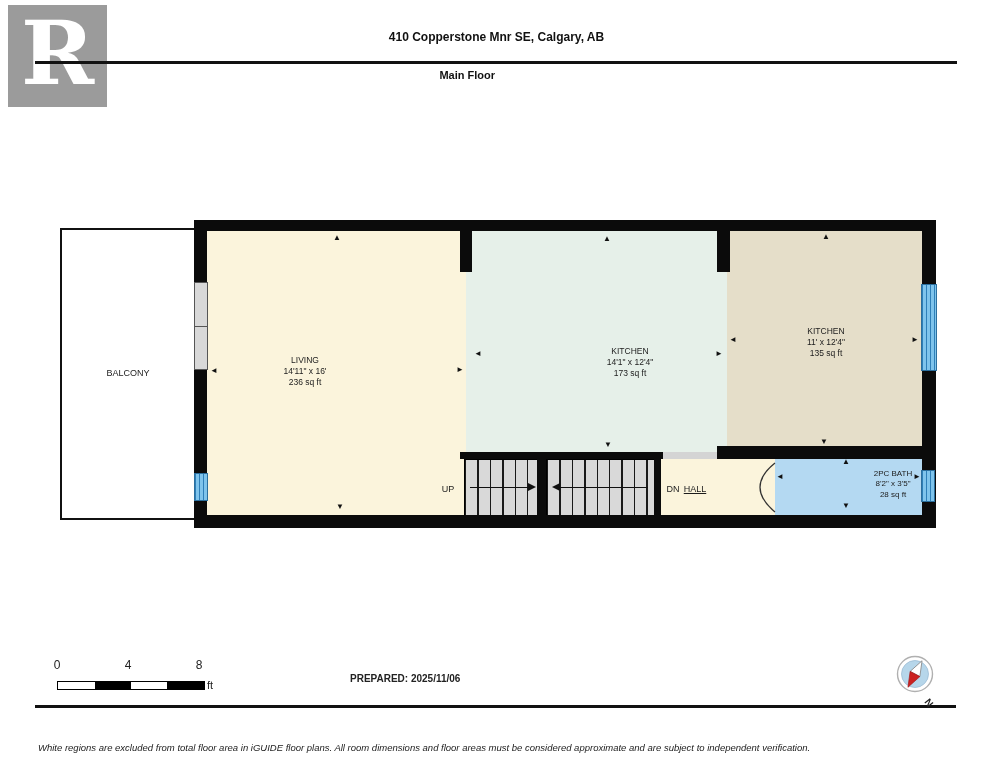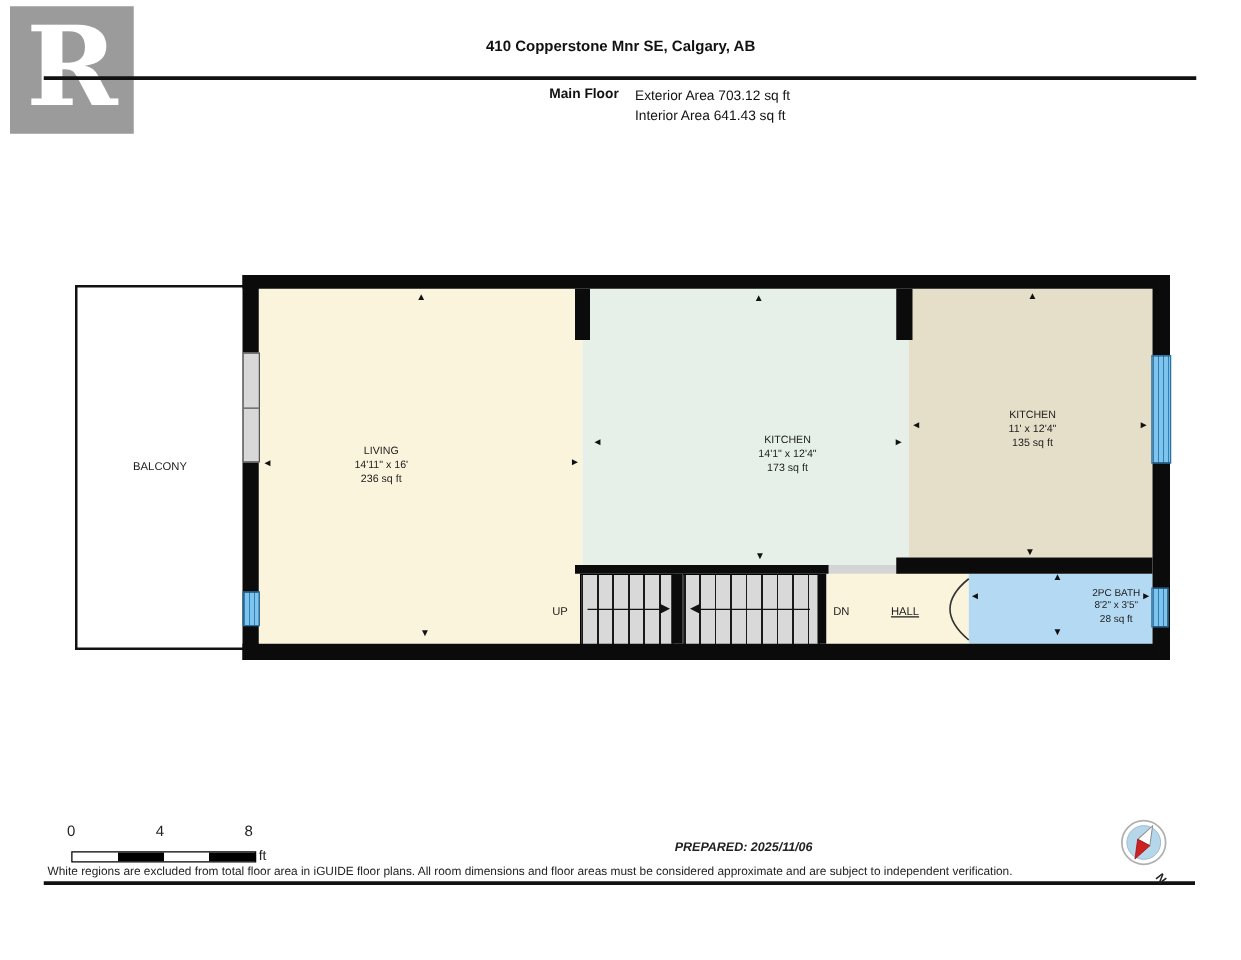--- a/index.html
+++ b/index.html
@@ -71,41 +71,37 @@
               font-size:8.5px;line-height:1.3;color:#1c1c1c;white-space:nowrap;}
   .small-label{position:absolute;z-index:6;transform:translate(-50%,-50%);
                font-size:9px;color:#1c1c1c;white-space:nowrap;}
   .dim-arrow{position:absolute;z-index:6;font-size:8px;color:#111;transform:translate(-50%,-50%);line-height:1;}
 
   
   .scale-num{position:absolute;font-size:12px;color:#222;transform:translateX(-50%);top:658px;}
   .scale-bar{left:57px;top:681px;width:146px;height:7px;border:1px solid #000;
              background:linear-gradient(90deg,#fff 0 25%,#000 25% 50%,#fff 50% 75%,#000 75% 100%);}
   .scale-unit{left:207px;top:679px;font-size:11px;color:#222;}
-  .prepared{left:350px;top:673px;width:300px;text-align:right;font-weight:bold;font-size:10px;color:#222;font-style:italic;}
+  .prepared{left:350px;top:673px;width:300px;text-align:left;font-weight:bold;font-size:10px;color:#222;}
   .compass{left:893px;top:653px;z-index:2;}
   .rule-bottom{left:35px;top:705px;width:921px;height:2.5px;background:#111;}
-  .disclaimer{left:38px;top:692px;width:930px;font-size:9.5px;color:#222;}
+  .disclaimer{left:38px;top:742px;width:930px;font-size:9.5px;color:#222;font-style:italic;}
 </style>
 </head>
 <body>
 
 <div class="page">
 
   <div class="abs logo-box">
     <span class="logo-r">R</span>
   </div>
 
   <div class="abs title">410 Copperstone Mnr SE, Calgary, AB</div>
   <div class="abs rule-top"></div>
   <div class="abs floor-label">Main Floor</div>
-  <div class="abs area-lines">
-    <div>Exterior Area 703.12 sq ft</div>
-    <div>Interior Area 641.43 sq ft</div>
-  </div>
 
   <div class="abs balcony"></div>
   <div class="small-label" style="left:128px;top:373px;">BALCONY</div>
 
   <div class="room r-living"></div>
   <div class="room r-kitchen"></div>
   <div class="room r-dining"></div>
   <div class="room r-hall"></div>
   <div class="room r-bath"></div>
 
@@ -152,21 +148,21 @@
     <div>11' x 12'4"</div>
     <div>135 sq ft</div>
   </div>
   <div class="room-label" style="left:893px;top:485px;font-size:8px;">
     <div>2PC BATH</div>
     <div>8'2" x 3'5"</div>
     <div>28 sq ft</div>
   </div>
   <div class="small-label" style="left:448px;top:489px;">UP</div>
   <div class="small-label" style="left:673px;top:489px;">DN</div>
-  <div class="small-label" style="left:724px;top:489px;text-decoration:underline;">HALL</div>
+  <div class="small-label" style="left:695px;top:489px;text-decoration:underline;">HALL</div>
 
   <span class="dim-arrow" style="left:337px;top:238px;">▲</span>
   <span class="dim-arrow" style="left:340px;top:507px;">▼</span>
   <span class="dim-arrow" style="left:214px;top:371px;">◄</span>
   <span class="dim-arrow" style="left:460px;top:370px;">►</span>
 
   <span class="dim-arrow" style="left:607px;top:239px;">▲</span>
   <span class="dim-arrow" style="left:608px;top:445px;">▼</span>
   <span class="dim-arrow" style="left:478px;top:354px;">◄</span>
   <span class="dim-arrow" style="left:719px;top:354px;">►</span>

